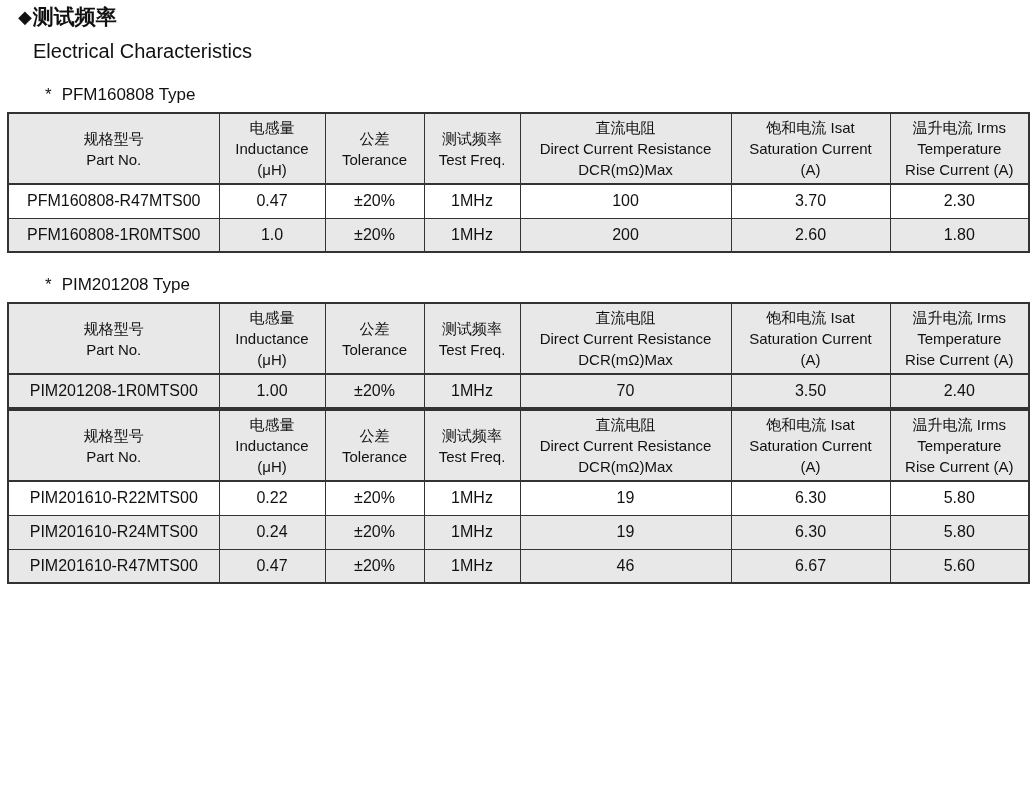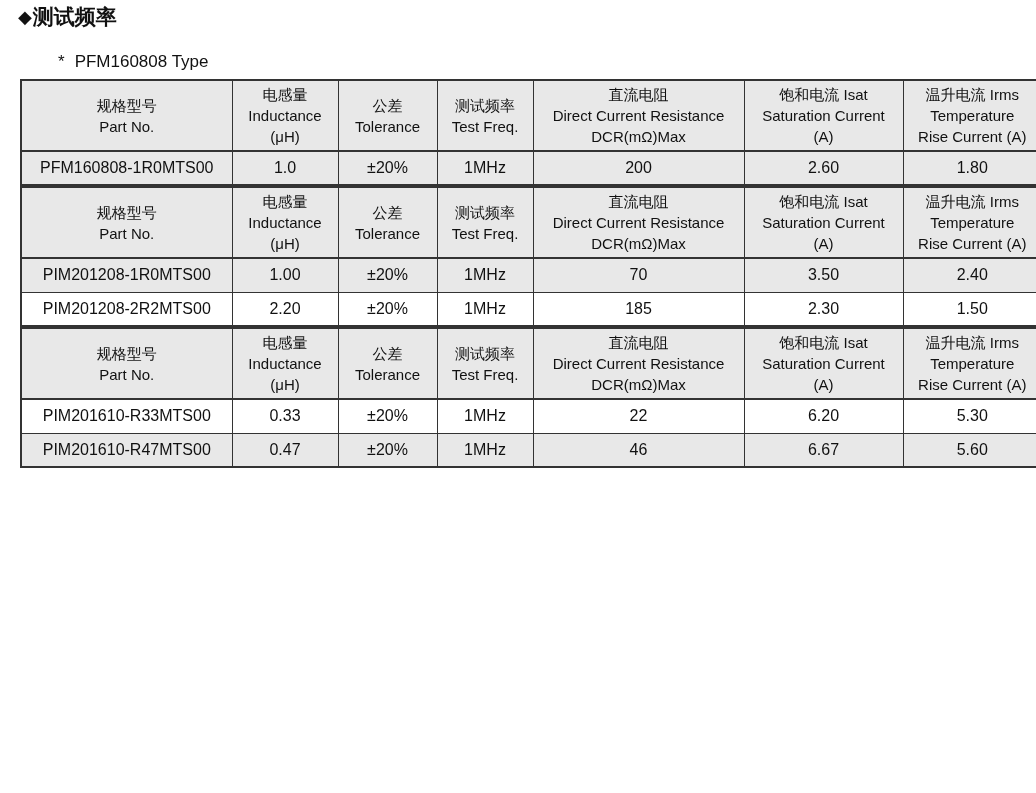--- a/index.html
+++ b/index.html
@@ -14,21 +14,21 @@
     font-family:"Liberation Sans","DejaVu Sans",sans-serif;color:var(--text-col);
   }
   .heading{
     margin:4px 0 0 18px;font-size:21px;font-weight:bold;line-height:26px;
     display:flex;align-items:center;
   }
   .heading .bullet{font-size:18px;margin-right:1px;}
   .subtitle{margin:9px 0 0 33px;font-size:20px;line-height:24px;}
   .caption{margin:22px 0 7px 38px;font-size:17px;line-height:20px;}
   .caption .cap-mark{margin-right:10px;}
-  section{margin-left:20px;}
+  section{margin-left:7px;}
   table.spec{
     border-collapse:collapse;table-layout:fixed;width:1021px;
     border:2px solid var(--border-col);
   }
   table.spec th,table.spec td{
     border:1px solid var(--border-col);text-align:center;vertical-align:middle;
     padding:1px 4px;overflow:hidden;
   }
   table.spec thead th{
     background:var(--cell-gray);font-weight:normal;font-size:15px;height:71px;
@@ -39,20 +39,21 @@
   table.spec tbody tr.alt td{background:var(--cell-gray);}
 </style>
 </head>
 <body style="background: rgb(255, 255, 255);">
 
 <div class="doc">
   <div class="heading">
     <span class="bullet">◆</span>
     <span>测试频率</span>
   </div>
+  <div class="subtitle">Electrical Characteristics</div>
 
   <section>
       <div class="caption"><span class="cap-mark">*</span><span class="cap-label">PFM160808 Type</span></div>
       <table class="spec">
         <colgroup>
           <col style="width: 211px;">
           <col style="width: 106px;">
           <col style="width: 99px;">
           <col style="width: 96px;">
           <col style="width: 211px;">
@@ -89,28 +90,98 @@
               <div class="header-line">(A)</div>
             </th>
             <th>
               <div class="header-line">温升电流 Irms</div>
               <div class="header-line">Temperature</div>
               <div class="header-line">Rise Current (A)</div>
             </th>
           </tr>
         </thead>
         <tbody>
+          <tr>
+            <td>PFM160808-R47MTS00</td>
+            <td>0.47</td>
+            <td>±20%</td>
+            <td>1MHz</td>
+            <td>100</td>
+            <td>3.70</td>
+            <td>2.30</td>
+          </tr>
           <tr class="alt">
             <td>PFM160808-1R0MTS00</td>
             <td>1.0</td>
             <td>±20%</td>
             <td>1MHz</td>
             <td>200</td>
             <td>2.60</td>
             <td>1.80</td>
+          </tr>
+        </tbody>
+      </table>
+    </section>
+  <section>
+      <div class="caption"><span class="cap-mark">*</span><span class="cap-label">PIM201208 Type</span></div>
+      <table class="spec">
+        <colgroup>
+          <col style="width: 211px;">
+          <col style="width: 106px;">
+          <col style="width: 99px;">
+          <col style="width: 96px;">
+          <col style="width: 211px;">
+          <col style="width: 159px;">
+          <col style="width: 139px;">
+        </colgroup>
+        <thead>
+          <tr>
+            <th>
+              <div class="header-line">规格型号</div>
+              <div class="header-line">Part No.</div>
+            </th>
+            <th>
+              <div class="header-line">电感量</div>
+              <div class="header-line">Inductance</div>
+              <div class="header-line">(μH)</div>
+            </th>
+            <th>
+              <div class="header-line">公差</div>
+              <div class="header-line">Tolerance</div>
+            </th>
+            <th>
+              <div class="header-line">测试频率</div>
+              <div class="header-line">Test Freq.</div>
+            </th>
+            <th>
+              <div class="header-line">直流电阻</div>
+              <div class="header-line">Direct Current Resistance</div>
+              <div class="header-line">DCR(mΩ)Max</div>
+            </th>
+            <th>
+              <div class="header-line">饱和电流 Isat</div>
+              <div class="header-line">Saturation Current</div>
+              <div class="header-line">(A)</div>
+            </th>
+            <th>
+              <div class="header-line">温升电流 Irms</div>
+              <div class="header-line">Temperature</div>
+              <div class="header-line">Rise Current (A)</div>
+            </th>
+          </tr>
+        </thead>
+        <tbody>
+          <tr class="alt">
+            <td>PIM201208-1R0MTS00</td>
+            <td>1.00</td>
+            <td>±20%</td>
+            <td>1MHz</td>
+            <td>70</td>
+            <td>3.50</td>
+            <td>2.40</td>
           </tr>
         </tbody>
       </table>
     </section>
   <section>
       <table class="spec">
         <colgroup>
           <col style="width: 211px;">
           <col style="width: 106px;">
           <col style="width: 99px;">
@@ -149,97 +220,37 @@
               <div class="header-line">(A)</div>
             </th>
             <th>
               <div class="header-line">温升电流 Irms</div>
               <div class="header-line">Temperature</div>
               <div class="header-line">Rise Current (A)</div>
             </th>
           </tr>
         </thead>
         <tbody>
-          <tr class="alt">
-            <td>PIM201208-1R0MTS00</td>
-            <td>1.00</td>
-            <td>±20%</td>
-            <td>1MHz</td>
-            <td>70</td>
-            <td>3.50</td>
-            <td>2.40</td>
-          </tr>
-          <tr>
-            <td>PIM201208-2R2MTS00</td>
-            <td>2.20</td>
-            <td>±20%</td>
-            <td>1MHz</td>
-            <td>185</td>
-            <td>2.30</td>
-            <td>1.50</td>
-          </tr>
-        </tbody>
-      </table>
-    </section>
-  <section>
-      <table class="spec">
-        <colgroup>
-          <col style="width: 211px;">
-          <col style="width: 106px;">
-          <col style="width: 99px;">
-          <col style="width: 96px;">
-          <col style="width: 211px;">
-          <col style="width: 159px;">
-          <col style="width: 139px;">
-        </colgroup>
-        <thead>
-          <tr>
-            <th>
-              <div class="header-line">规格型号</div>
-              <div class="header-line">Part No.</div>
-            </th>
-            <th>
-              <div class="header-line">电感量</div>
-              <div class="header-line">Inductance</div>
-              <div class="header-line">(μH)</div>
-            </th>
-            <th>
-              <div class="header-line">公差</div>
-              <div class="header-line">Tolerance</div>
-            </th>
-            <th>
-              <div class="header-line">测试频率</div>
-              <div class="header-line">Test Freq.</div>
-            </th>
-            <th>
-              <div class="header-line">直流电阻</div>
-              <div class="header-line">Direct Current Resistance</div>
-              <div class="header-line">DCR(mΩ)Max</div>
-            </th>
-            <th>
-              <div class="header-line">饱和电流 Isat</div>
-              <div class="header-line">Saturation Current</div>
-              <div class="header-line">(A)</div>
-            </th>
-            <th>
-              <div class="header-line">温升电流 Irms</div>
-              <div class="header-line">Temperature</div>
-              <div class="header-line">Rise Current (A)</div>
-            </th>
-          </tr>
-        </thead>
-        <tbody>
-          <tr>
-            <td>PIM201610-R33MTS00</td>
-            <td>0.33</td>
-            <td>±20%</td>
-            <td>1MHz</td>
-            <td>22</td>
-            <td>6.20</td>
-            <td>5.30</td>
+          <tr>
+            <td>PIM201610-R22MTS00</td>
+            <td>0.22</td>
+            <td>±20%</td>
+            <td>1MHz</td>
+            <td>19</td>
+            <td>6.30</td>
+            <td>5.80</td>
+          </tr>
+          <tr class="alt">
+            <td>PIM201610-R24MTS00</td>
+            <td>0.24</td>
+            <td>±20%</td>
+            <td>1MHz</td>
+            <td>19</td>
+            <td>6.30</td>
+            <td>5.80</td>
           </tr>
           <tr class="alt">
             <td>PIM201610-R47MTS00</td>
             <td>0.47</td>
             <td>±20%</td>
             <td>1MHz</td>
             <td>46</td>
             <td>6.67</td>
             <td>5.60</td>
           </tr>

